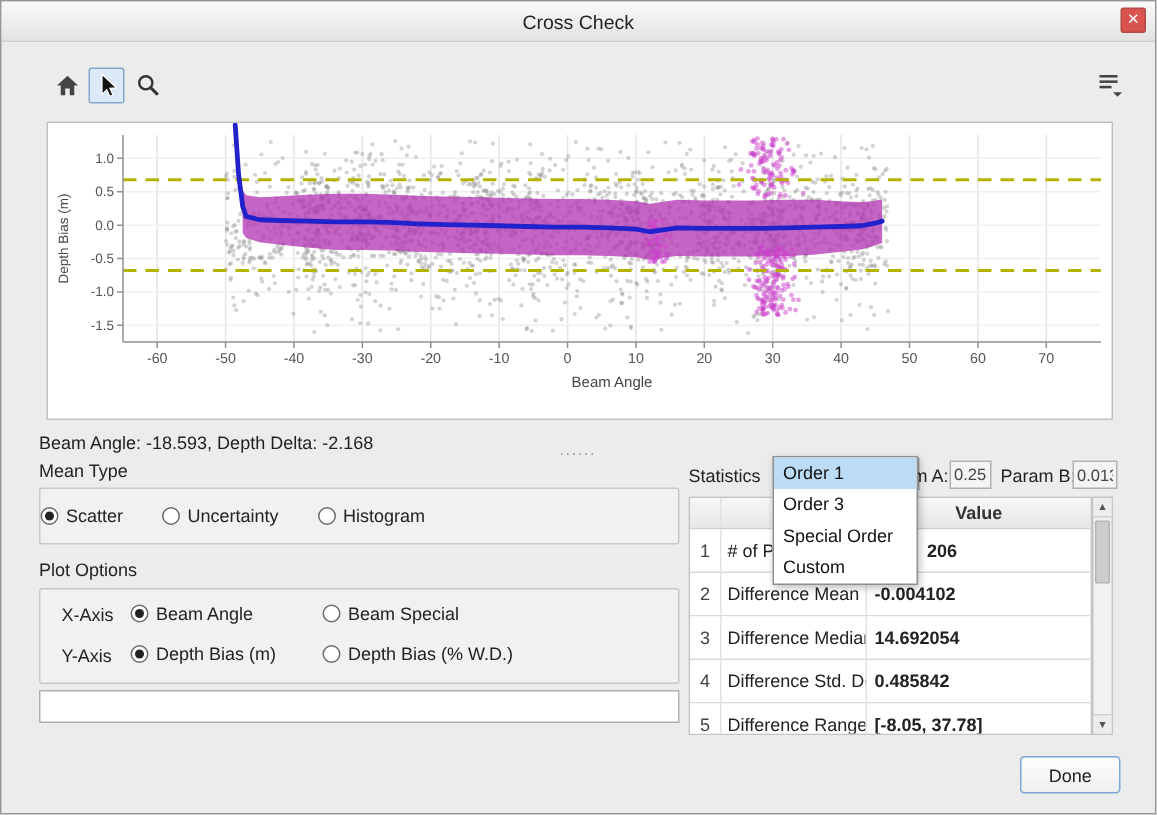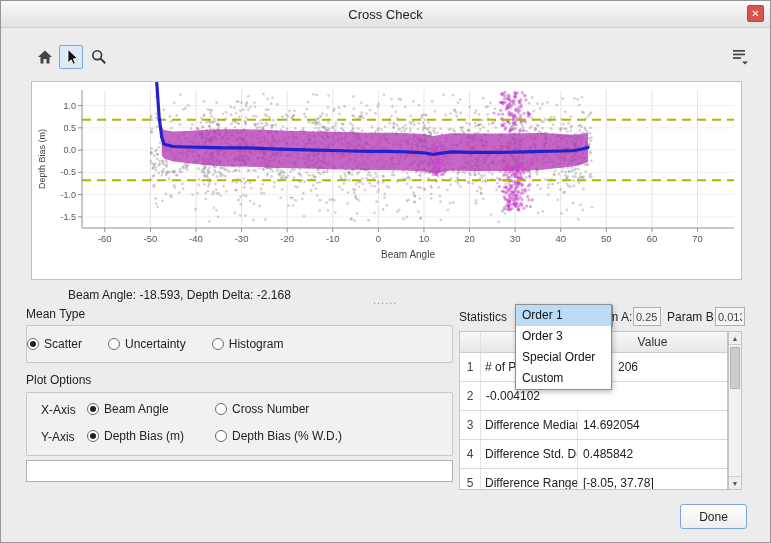--- a/index.html
+++ b/index.html
@@ -4,21 +4,21 @@
 <style>
   html,body{margin:0;padding:0;background:#d4d4d4;font-family:"Liberation Sans",sans-serif;}
   *{box-sizing:border-box;}
   .dialog{position:relative;width:771px;height:543px;background:#ececec;border:1px solid #979797;overflow:hidden;font-size:12px;color:#222;}
   .titlebar{position:absolute;left:0;top:0;width:100%;height:27px;background:linear-gradient(#fafafa,#e2e2e2);border-bottom:1px solid #cfcfcf;}
   .title{position:absolute;left:0;right:0;top:0;height:27px;line-height:27px;text-align:center;font-size:13px;color:#222;font-weight:500;}
   .close-btn{position:absolute;right:6px;top:4px;width:17px;height:17px;background:#d9534f;border:1px solid #b24b47;border-radius:2px;color:#fff;font-size:10px;line-height:15px;text-align:center;cursor:default;}
   .toolbar-btn{position:absolute;top:44px;width:24px;height:24px;border:1px solid transparent;border-radius:2px;display:flex;align-items:center;justify-content:center;}
   .toolbar-btn.sel{border:1px solid #84a7cf;background:#dceaf7;}
   .chart-box{position:absolute;left:30px;top:80px;width:711px;height:199px;background:#fff;border:1px solid #c0c0c0;}
-  .status{position:absolute;left:25px;top:287px;font-size:12px;color:#222;margin-left:42px;}
+  .status{position:absolute;left:25px;top:287px;font-size:12px;color:#222;}
   .grip{position:absolute;left:372px;top:293px;color:#999;font-size:11px;letter-spacing:1px;}
   .sec-label{position:absolute;font-size:12px;color:#222;}
   .groupbox{position:absolute;left:25px;width:427px;background:#f1f1f1;border:1px solid #c8c8c8;border-radius:2px;}
   .gb1{top:324px;height:38px;display:flex;align-items:center;justify-content:flex-start;gap:26px;}
   .gb2{top:391px;height:64px;}
   .radio-item{display:flex;align-items:center;gap:5px;}
   .radio{width:12px;height:12px;border:1px solid #6b6b6b;border-radius:50%;background:#fff;flex:0 0 auto;}
   .radio.sel::after{content:'';display:block;width:6px;height:6px;margin:2px;border-radius:50%;background:#222;}
   .gb-row{position:absolute;left:0;width:100%;height:18px;}
   .gb-row .axis-label{position:absolute;left:14px;top:1px;}
@@ -28,21 +28,21 @@
   .stats-label{position:absolute;left:458px;top:309px;}
   .combobox{position:absolute;left:514px;top:304px;width:98px;height:22px;border:1px solid #a0a0a0;background:#fff;line-height:20px;padding:0 5px;}
   .combobox .arrow{position:absolute;right:4px;top:0;color:#555;font-size:9px;line-height:20px;}
   .param-label{position:absolute;top:309px;font-size:12px;color:#222;white-space:nowrap;}
   .param-input{position:absolute;top:306px;height:19px;border:1px solid #b0b0b0;background:#f4f4f4;color:#444;font-size:11px;padding:0 2px;font-family:Liberation Sans, sans-serif;}
   .stats-table{position:absolute;left:458px;top:330px;width:269px;height:159px;background:#fff;border:1px solid #c4c4c4;overflow:hidden;}
   .thead{display:flex;height:21px;background:linear-gradient(#f7f7f7,#e7e7e7);border-bottom:1px solid #cfcfcf;font-size:12px;color:#333;}
   .trow{display:flex;height:29px;border-bottom:1px solid #dadada;background:#fff;align-items:center;}
   .c-idx{width:20px;text-align:center;color:#444;flex:0 0 auto;}
   .c-name{width:97px;padding-left:4px;border-left:1px solid #e2e2e2;flex:0 0 auto;overflow:hidden;white-space:nowrap;align-self:stretch;display:flex;align-items:center;}
-  .c-val{flex:1;padding-left:5px;border-left:1px solid #e2e2e2;overflow:hidden;white-space:nowrap;align-self:stretch;display:flex;align-items:center;}
+  .c-val{flex:1;padding-left:5px;border-left:1px solid #e2e2e2;overflow:hidden;white-space:nowrap;align-self:stretch;display:flex;align-items:center;font-weight:bold;}
   .c-val.offset{padding-left:40px;}
   .thead .c-val{justify-content:center;padding-left:0;}
   .vscroll{position:absolute;left:727px;top:330px;width:14px;height:159px;background:#f1f1f1;border:1px solid #c4c4c4;}
   .vs-btn{position:absolute;left:0;width:12px;height:13px;background:#ededed;text-align:center;font-size:7px;color:#555;line-height:13px;}
   .vs-up{top:0;border-bottom:1px solid #d0d0d0;}
   .vs-dn{bottom:0;border-top:1px solid #d0d0d0;}
   .vs-thumb{position:absolute;left:1px;top:15px;width:10px;height:42px;background:#cdcdcd;border:1px solid #b3b3b3;border-radius:1px;}
   .popup{position:absolute;left:514px;top:303px;width:97px;background:#fff;border:1px solid #8f8f8f;box-shadow:1px 2px 5px rgba(0,0,0,.25);z-index:40;}
   .popup-item{height:21px;line-height:21px;padding-left:6px;font-size:12px;color:#111;}
   .popup-item.sel{background:#bcdcf6;}
@@ -2824,21 +2824,21 @@
   <div class="sec-label" style="left:25px;top:372px;">Plot Options</div>
   <div class="groupbox gb2">
     <div class="gb-row" style="top:9px;">
       <span class="axis-label">X-Axis</span>
       <div class="radio-item r1">
         <span class="radio sel"></span>
         <span>Beam Angle</span>
       </div>
       <div class="radio-item r2">
         <span class="radio"></span>
-        <span>Cross Number</span>
+        <span>Beam Special</span>
       </div>
     </div>
     <div class="gb-row" style="top:36px;">
       <span class="axis-label">Y-Axis</span>
       <div class="radio-item r1">
         <span class="radio sel"></span>
         <span>Depth Bias (m)</span>
       </div>
       <div class="radio-item r2">
         <span class="radio"></span>
@@ -2865,20 +2865,21 @@
       <div class="c-name"></div>
       <div class="c-val">Value</div>
     </div>
     <div class="trow">
       <div class="c-idx">1</div>
       <div class="c-name"># of Points</div>
       <div class="c-val offset">206</div>
     </div>
     <div class="trow">
       <div class="c-idx">2</div>
+      <div class="c-name">Difference Mean</div>
       <div class="c-val">-0.004102</div>
     </div>
     <div class="trow">
       <div class="c-idx">3</div>
       <div class="c-name">Difference Median</div>
       <div class="c-val">14.692054</div>
     </div>
     <div class="trow">
       <div class="c-idx">4</div>
       <div class="c-name">Difference Std. Dev</div>

